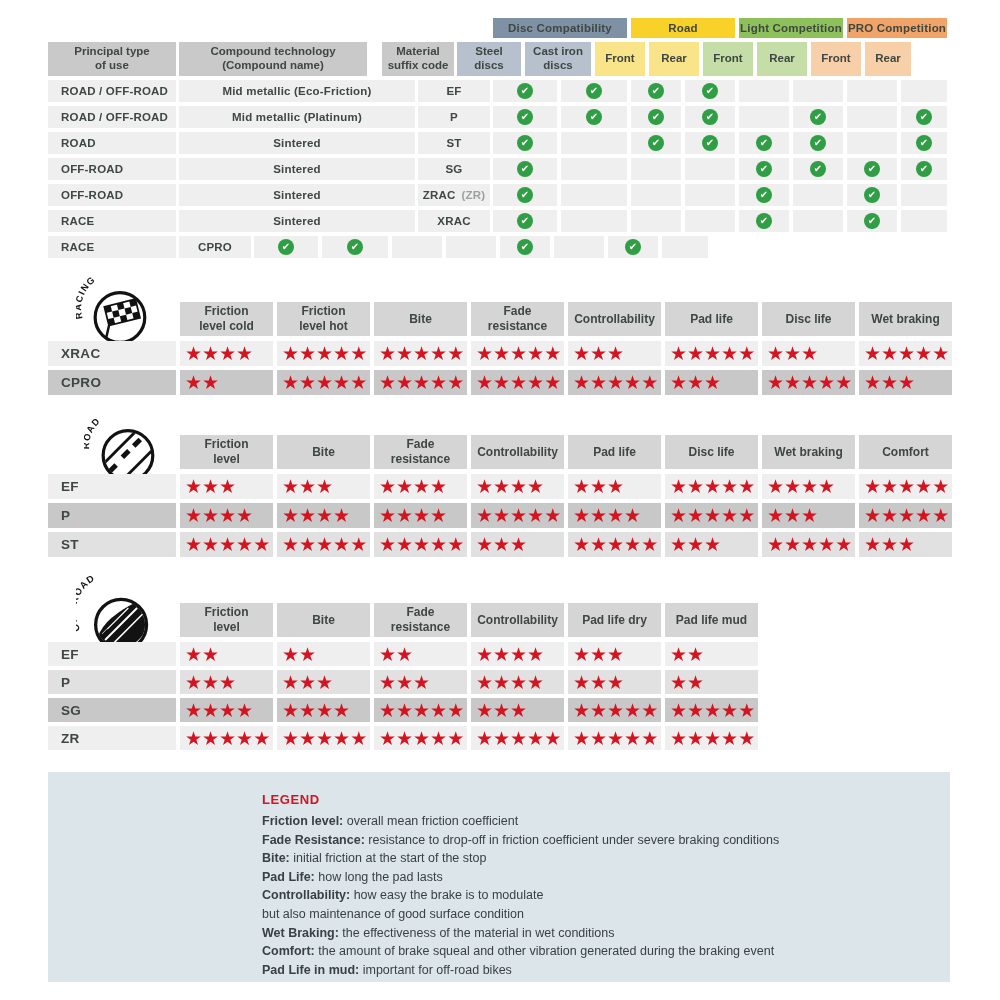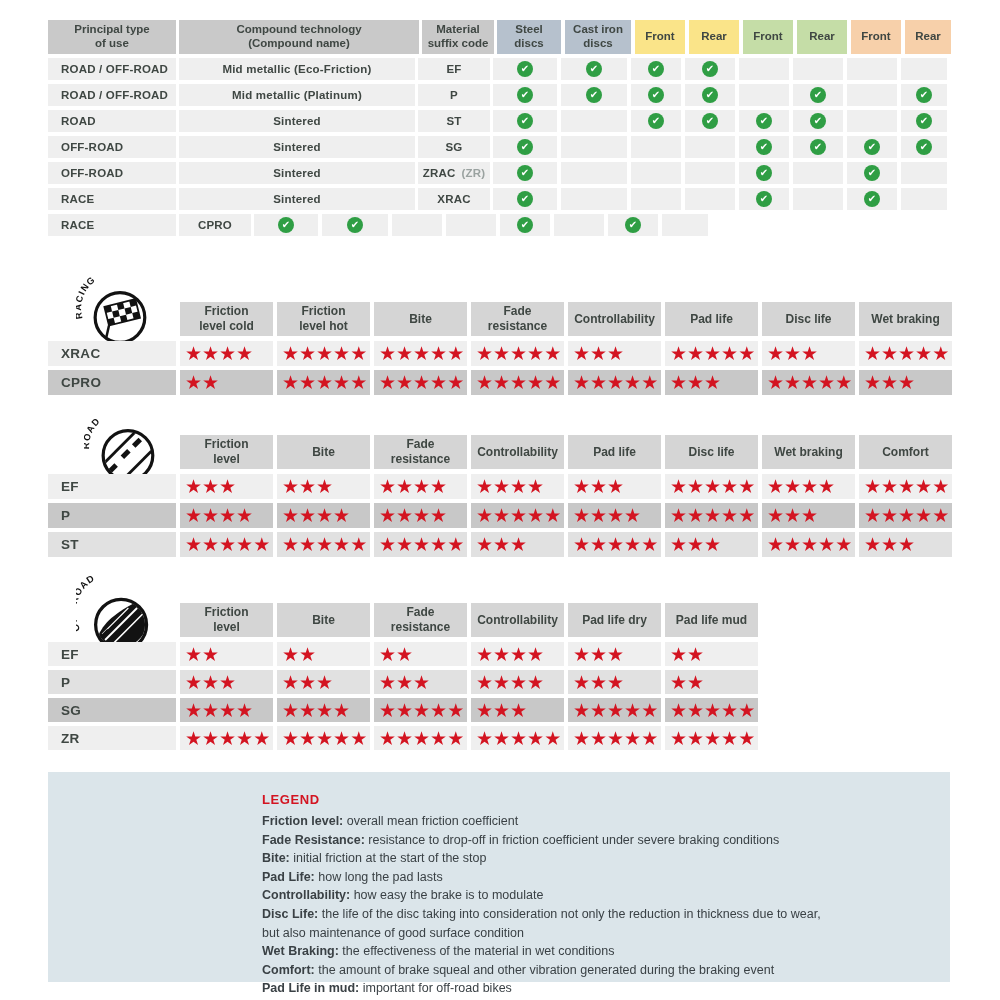--- a/index.html
+++ b/index.html
@@ -42,24 +42,31 @@
   .lg-title{font-size:13px;font-weight:700;letter-spacing:.6px;margin-bottom:5px;}
   .lg-line{font-size:12.5px;line-height:18.6px;color:#3a4145;}
   .lg-term{font-weight:700;}
 </style>
 </head>
 <body>
 
 <div class="page">
 
   <div id="compat-table" class="abs">
+      <div class="trow bandrow">
+        <div class="spacer" style="width: 445px;"></div>
+        <div class="band" style="width: 134px; background: rgb(127, 145, 165);">Disc Compatibility</div>
+        <div class="band" style="width: 104px; background: rgb(248, 210, 40);">Road</div>
+        <div class="band" style="width: 104px; background: rgb(142, 192, 91);">Light Competition</div>
+        <div class="band" style="width: 100px; background: rgb(240, 164, 104);">PRO Competition</div>
+      </div>
       <div class="trow" style="margin-top: 2px; margin-bottom: 4px;">
         <div class="hcell gray" style="width: 128px; margin-right: 3px;">Principal type
 of use</div>
-        <div class="hcell gray" style="width: 240px; margin-right: 3px;">Compound technology
+        <div class="hcell gray" style="width: 188px; margin-right: 15px;">Compound technology
 (Compound name)</div>
         <div class="hcell gray" style="width: 72px; margin-right: 3px;">Material
 suffix code</div>
         <div class="hcell" style="width: 64px; margin-right: 4px; background: rgb(182, 193, 205);">Steel
 discs</div>
         <div class="hcell" style="width: 66px; margin-right: 4px; background: rgb(182, 193, 205);">Cast iron
 discs</div>
         <div class="hcell" style="width: 50px; margin-right: 4px; background: rgb(250, 228, 137);">Front</div>
         <div class="hcell" style="width: 50px; margin-right: 4px; background: rgb(250, 228, 137);">Rear</div>
         <div class="hcell" style="width: 50px; margin-right: 4px; background: rgb(197, 221, 167);">Front</div>
@@ -542,21 +549,20 @@
 
   <div id="legend-box" class="abs">
     <div id="legend-content">
       <div class="lg-title" style="color: rgb(211, 20, 33);">LEGEND</div>
       <div id="legend-lines">
           <div class="lg-line"><span class="lg-term">Friction level: </span><span>overall mean friction coefficient</span></div>
           <div class="lg-line"><span class="lg-term">Fade Resistance: </span><span>resistance to drop-off in friction coefficient under severe braking conditions</span></div>
           <div class="lg-line"><span class="lg-term">Bite: </span><span>initial friction at the start of the stop</span></div>
           <div class="lg-line"><span class="lg-term">Pad Life: </span><span>how long the pad lasts</span></div>
           <div class="lg-line"><span class="lg-term">Controllability: </span><span>how easy the brake is to modulate</span></div>
-          <div class="lg-line"><span class="lg-term">Disc Life: </span><span>the life of the disc taking into consideration not only the reduction in thickness due to wear,</span></div>
           <div class="lg-line"><span>but also maintenance of good surface condition</span></div>
           <div class="lg-line"><span class="lg-term">Wet Braking: </span><span>the effectiveness of the material in wet conditions</span></div>
           <div class="lg-line"><span class="lg-term">Comfort: </span><span>the amount of brake squeal and other vibration generated during the braking event</span></div>
           <div class="lg-line"><span class="lg-term">Pad Life in mud: </span><span>important for off-road bikes</span></div>
         </div>
     </div>
   </div>
 
 </div>
 

